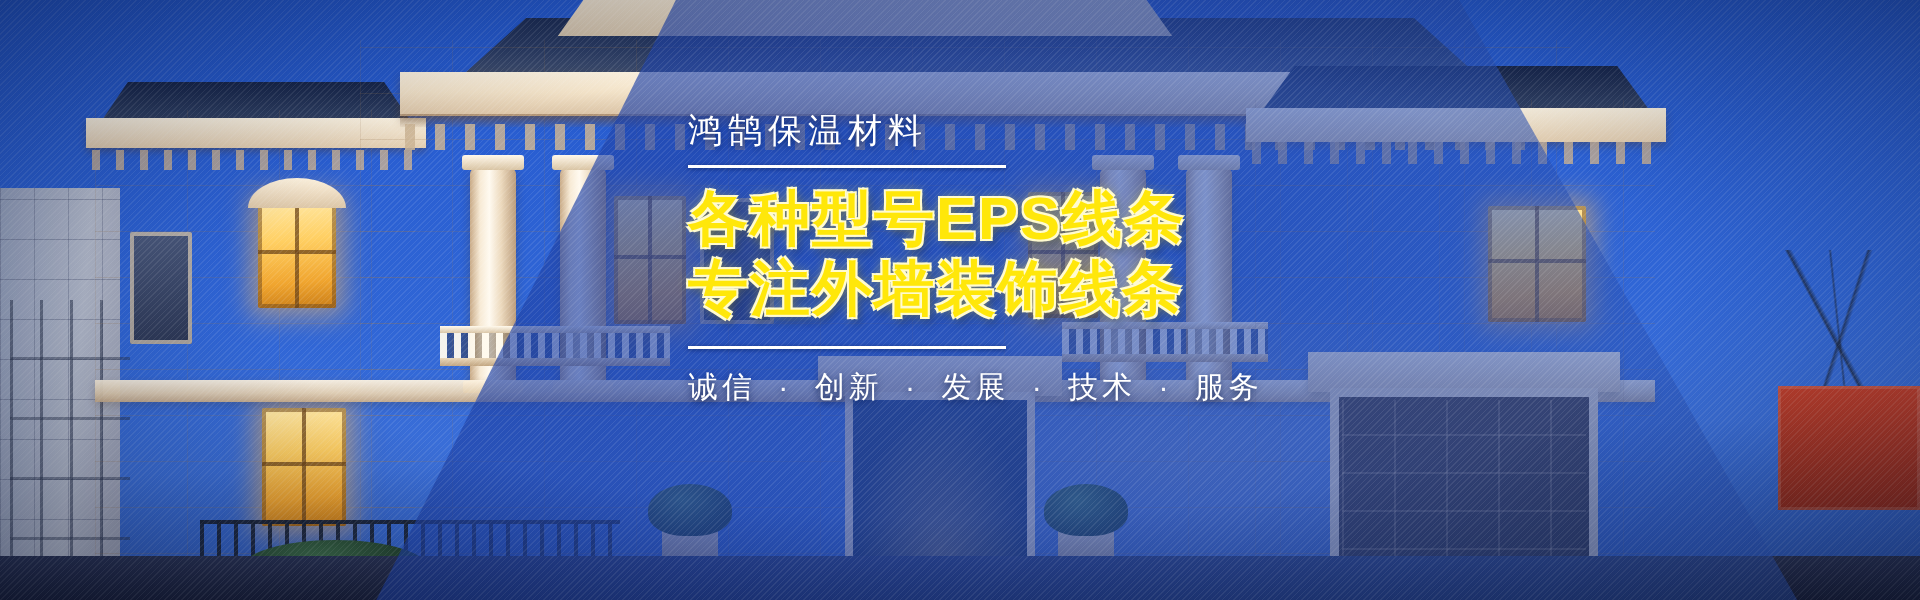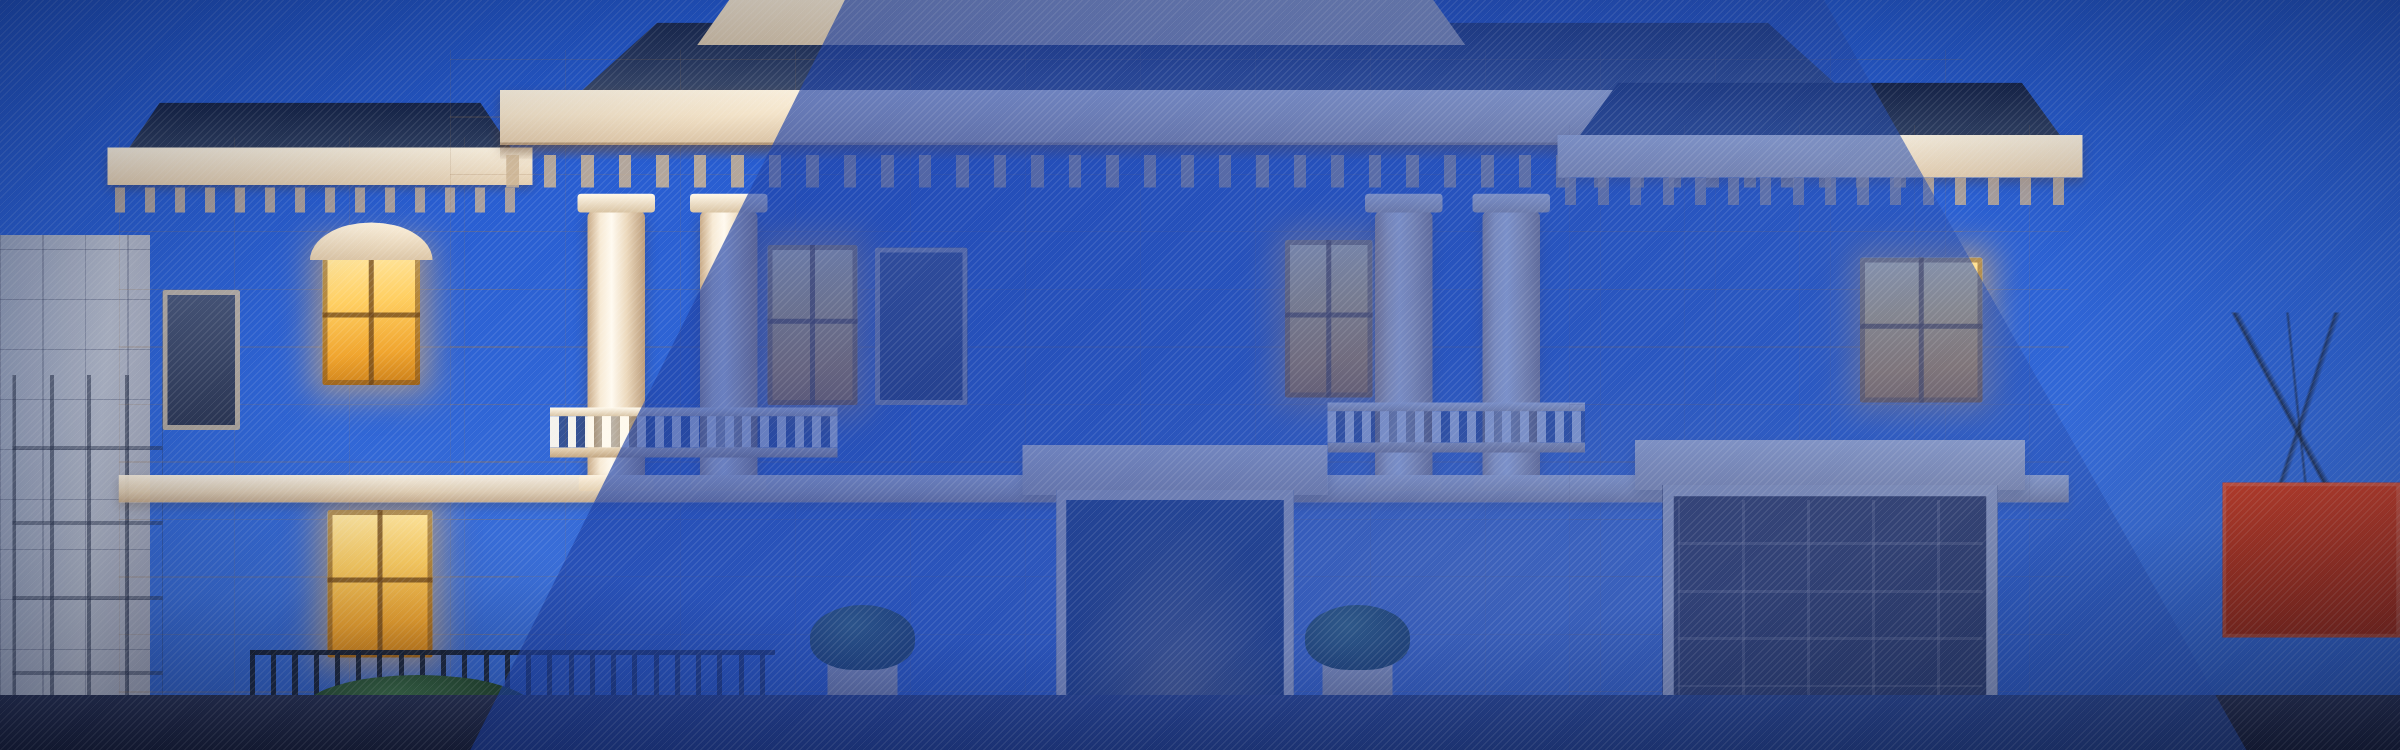--- a/index.html
+++ b/index.html
@@ -417,14 +417,32 @@
   <div class="bld tree"></div>
   <div class="bld container-red"></div>
   <div class="bld ground"></div>
 
   <div class="overlay-panel"></div>
   <div class="overlay-edge-l"></div>
 
   <div class="hatch"></div>
   <div class="vignette"></div>
 
+  <div class="copy">
+    <div class="eyebrow">鸿鹄保温材料</div>
+    <div class="rule"></div>
+    <div class="headline">各种型号EPS线条</div>
+    <div class="headline">专注外墙装饰线条</div>
+    <div class="rule2"></div>
+    <div class="tagline">
+      <span>诚信</span>
+      <span class="dot">·</span>
+      <span>创新</span>
+      <span class="dot">·</span>
+      <span>发展</span>
+      <span class="dot">·</span>
+      <span>技术</span>
+      <span class="dot">·</span>
+      <span>服务</span>
+    </div>
+  </div>
 
 </div>
 
 </body></html>

